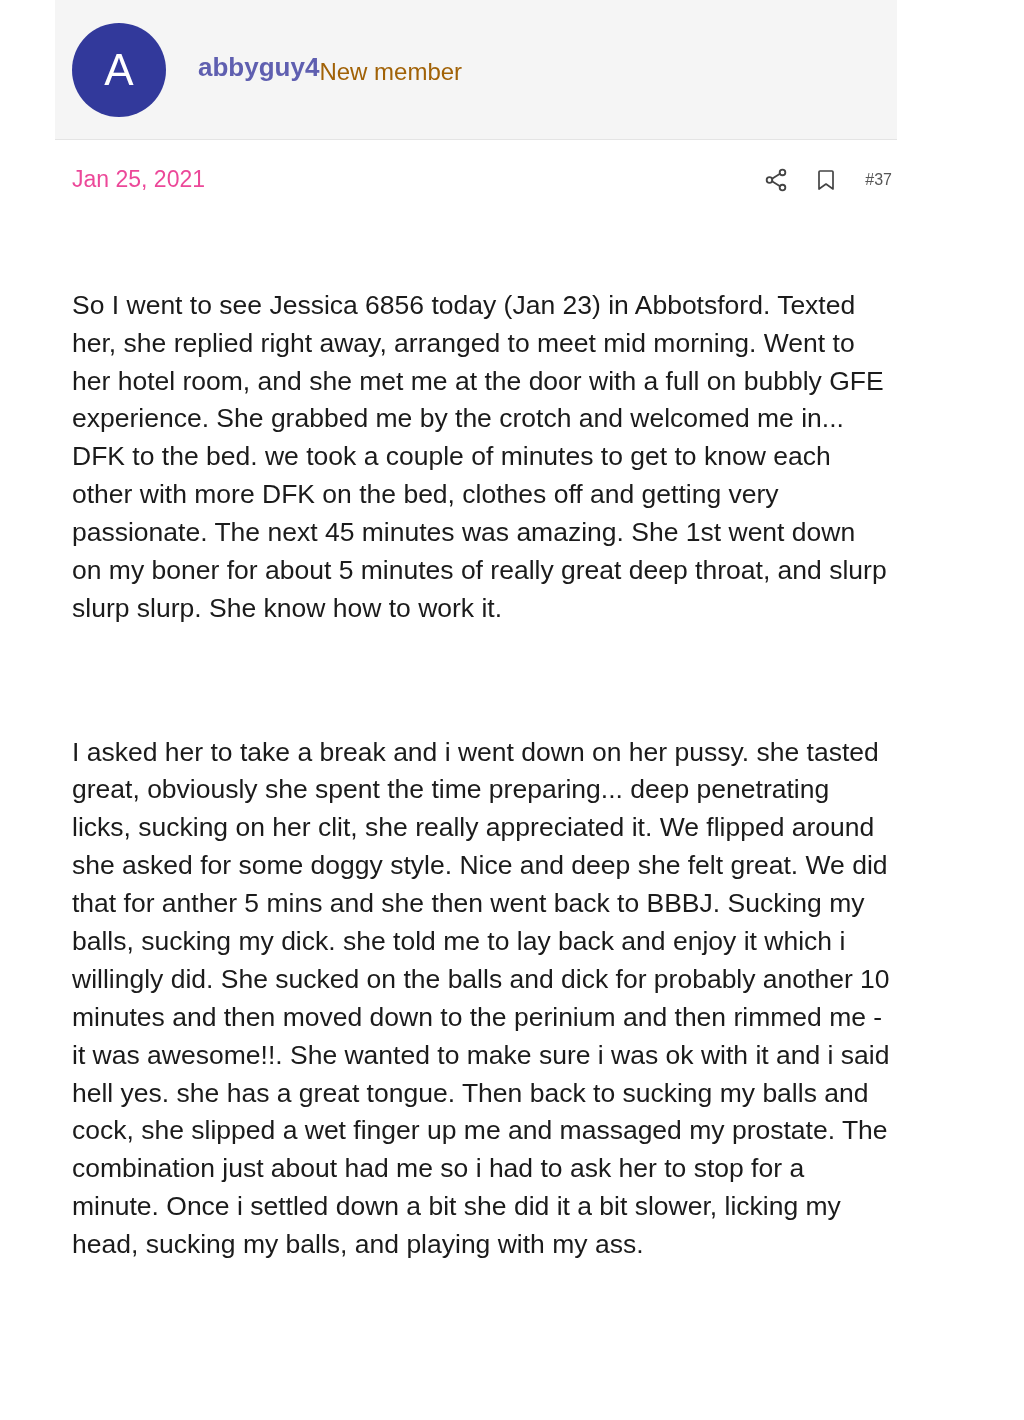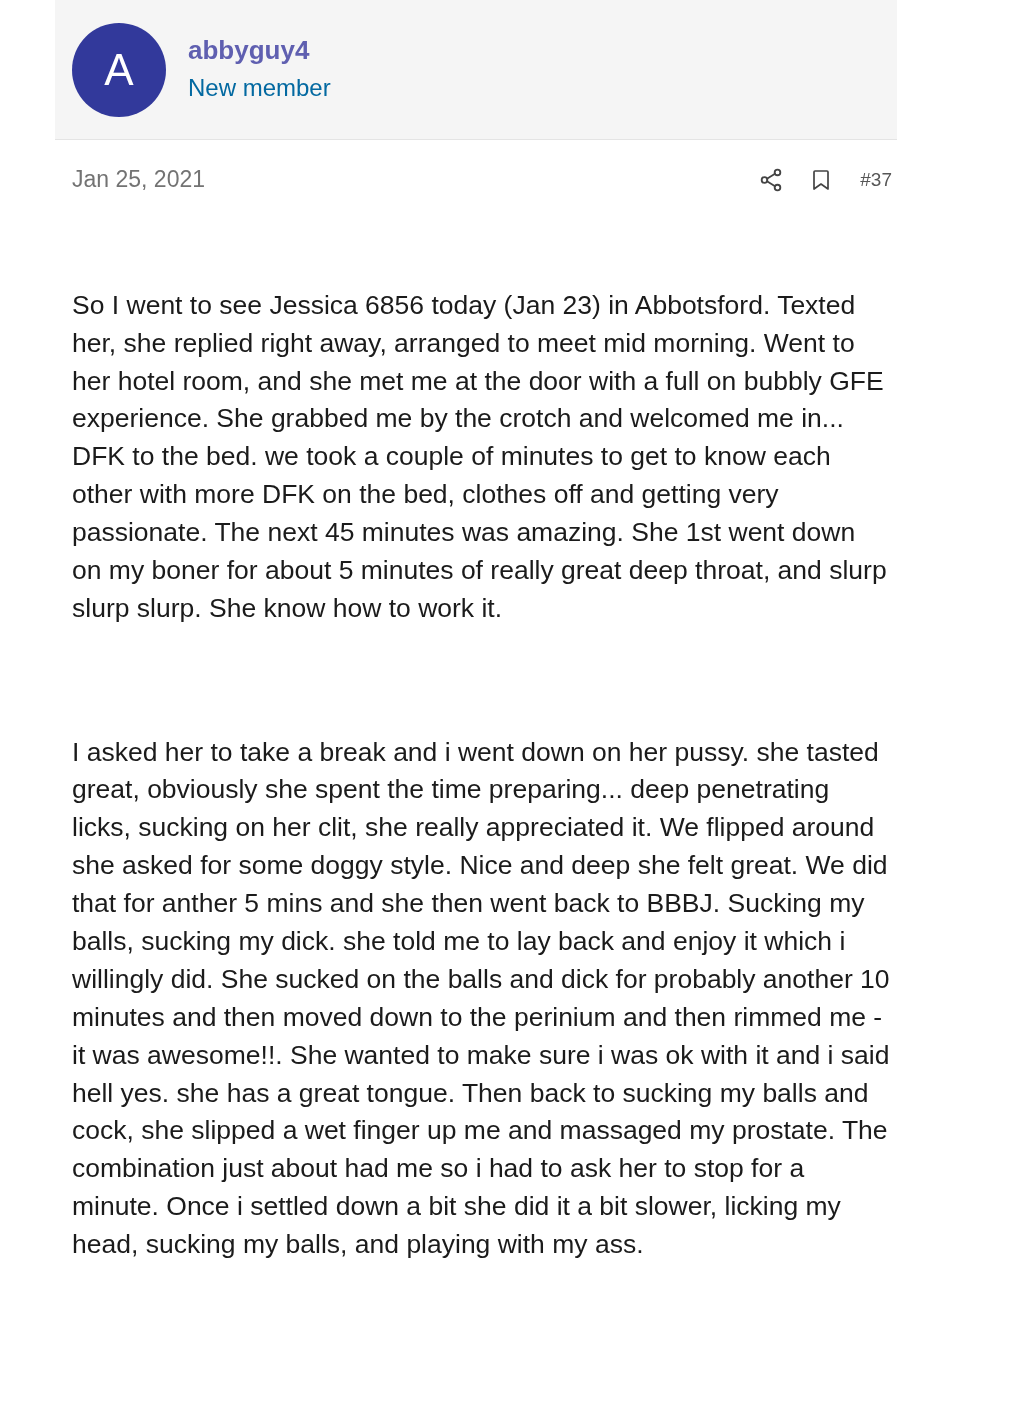--- a/index.html
+++ b/index.html
@@ -43,63 +43,63 @@
     background: #32399b;
     color: #ffffff;
     font-size: 44px;
     display: flex;
     align-items: center;
     justify-content: center;
     font-family: "Liberation Sans", sans-serif;
     flex: 0 0 auto;
   }
   .user-block {
-    margin-left: 22px;
+    margin-left: 32px;
     display: flex;
-    flex-direction: column;
+    flex-direction: row;
     justify-content: center;
   }
   .username {
     color: #5f5fb0;
     font-size: 26px;
     font-weight: bold;
     line-height: 1.25;
   }
   .usertitle {
-    color: #0369a1;
+    color: #a16207;
     font-size: 24px;
     line-height: 1.4;
     margin-top: 4px;
   }
   .meta-row {
     display: flex;
     align-items: center;
     justify-content: space-between;
     padding: 26px 5px 8px 17px;
   }
   .post-date {
-    color: #737373;
+    color: #ec4899;
     font-size: 23px;
   }
   .meta-actions {
     display: flex;
     align-items: center;
     gap: 24px;
   }
   .icon-btn {
     width: 26px;
     height: 26px;
     display: inline-flex;
     align-items: center;
     justify-content: center;
     color: #444;
   }
   .post-number {
     color: #565656;
-    font-size: 19px;
+    font-size: 16px;
     margin-left: 2px;
   }
   .post-body {
     padding: 10px 5px 0 17px;
     font-size: 26.5px;
     line-height: 1.43;
     color: #1b1b1b;
     white-space: pre-wrap;
     word-wrap: break-word;
   }

